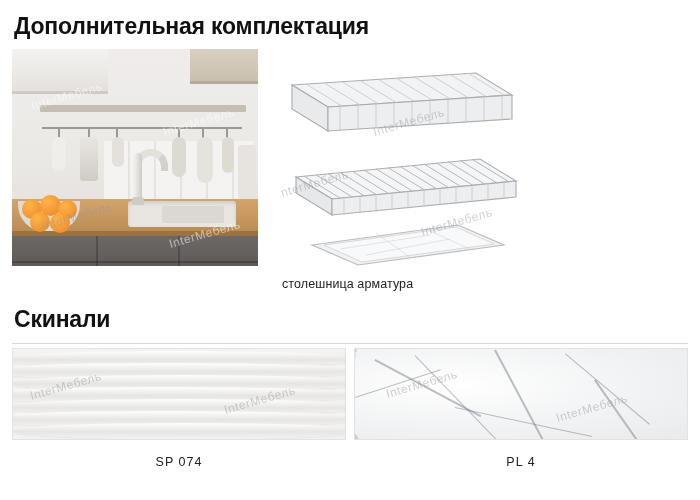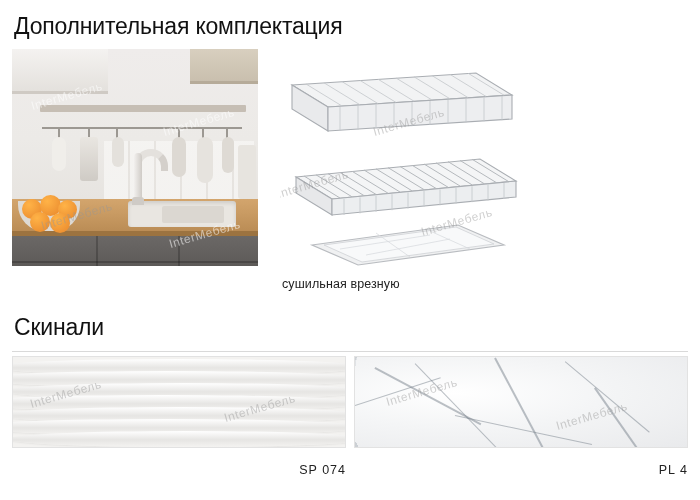--- a/index.html
+++ b/index.html
@@ -17,21 +17,21 @@
   }
   .page {
     position: relative;
     width: 700px;
     height: 500px;
     box-sizing: border-box;
     padding: 0 12px;
   }
   .section-title {
     font-size: 23px;
-    font-weight: normal;
+    font-weight: bold;
     letter-spacing: -0.2px;
     color: #111111;
     margin: 14px 0 10px 2px;
     line-height: 1.1;
   }
   .divider {
     height: 1px;
     background: #d9d9d9;
     width: 676px;
     margin: 6px 0 0 0;
@@ -246,21 +246,21 @@
       linear-gradient(62deg, rgba(160,168,176,0.45) 0 3px, transparent 3px 60px),
       linear-gradient(100deg, rgba(205,210,215,0.5) 0 2px, transparent 2px 26px),
       radial-gradient(ellipse at 30% 40%, #ffffff 0%, #f4f5f6 45%, #e9eaec 100%);
   }
   .marble-vein {
     position: absolute;
     background: rgba(120,130,140,0.5);
     transform-origin: left center;
   }
   .skinali-caption {
-    text-align: right;
+    text-align: center;
     font-size: 12.5px;
     color: #222;
     margin-top: 15px;
     letter-spacing: 1px;
   }
 </style>
 </head>
 <body>
 
 <div class="page">
@@ -404,25 +404,25 @@
                   <path d="M96,184 L130,208"></path>
                 <path d="M150,182 L190,200"></path>
               </g>
             </g>
           </svg>
         </div>
         <div class="wm dark" style="left:92px;top:66px">InterМебель</div>
         <div class="wm dark" style="left:-4px;top:128px">InterМебель</div>
         <div class="wm dark" style="left:140px;top:166px">InterМебель</div>
       </div>
-      <div class="extras-caption">сушильная врезную</div>
+      <div class="extras-caption">столешница арматура</div>
     </div>
   </div>
 
-  <h1 class="section-title" style="margin-top:24px">Скинали</h1>
+  <h1 class="section-title" style="margin-top:16px">Скинали</h1>
   <div class="divider"></div>
 
   <div class="skinali-row">
 
     <div class="skinali-item">
       <div class="skinali-figure">
         <div class="sp074">
           <div class="wave" style="top:2px"></div>
           <div class="wave" style="top:14px;left:-40px"></div>
           <div class="wave" style="top:26px;left:-10px"></div>

